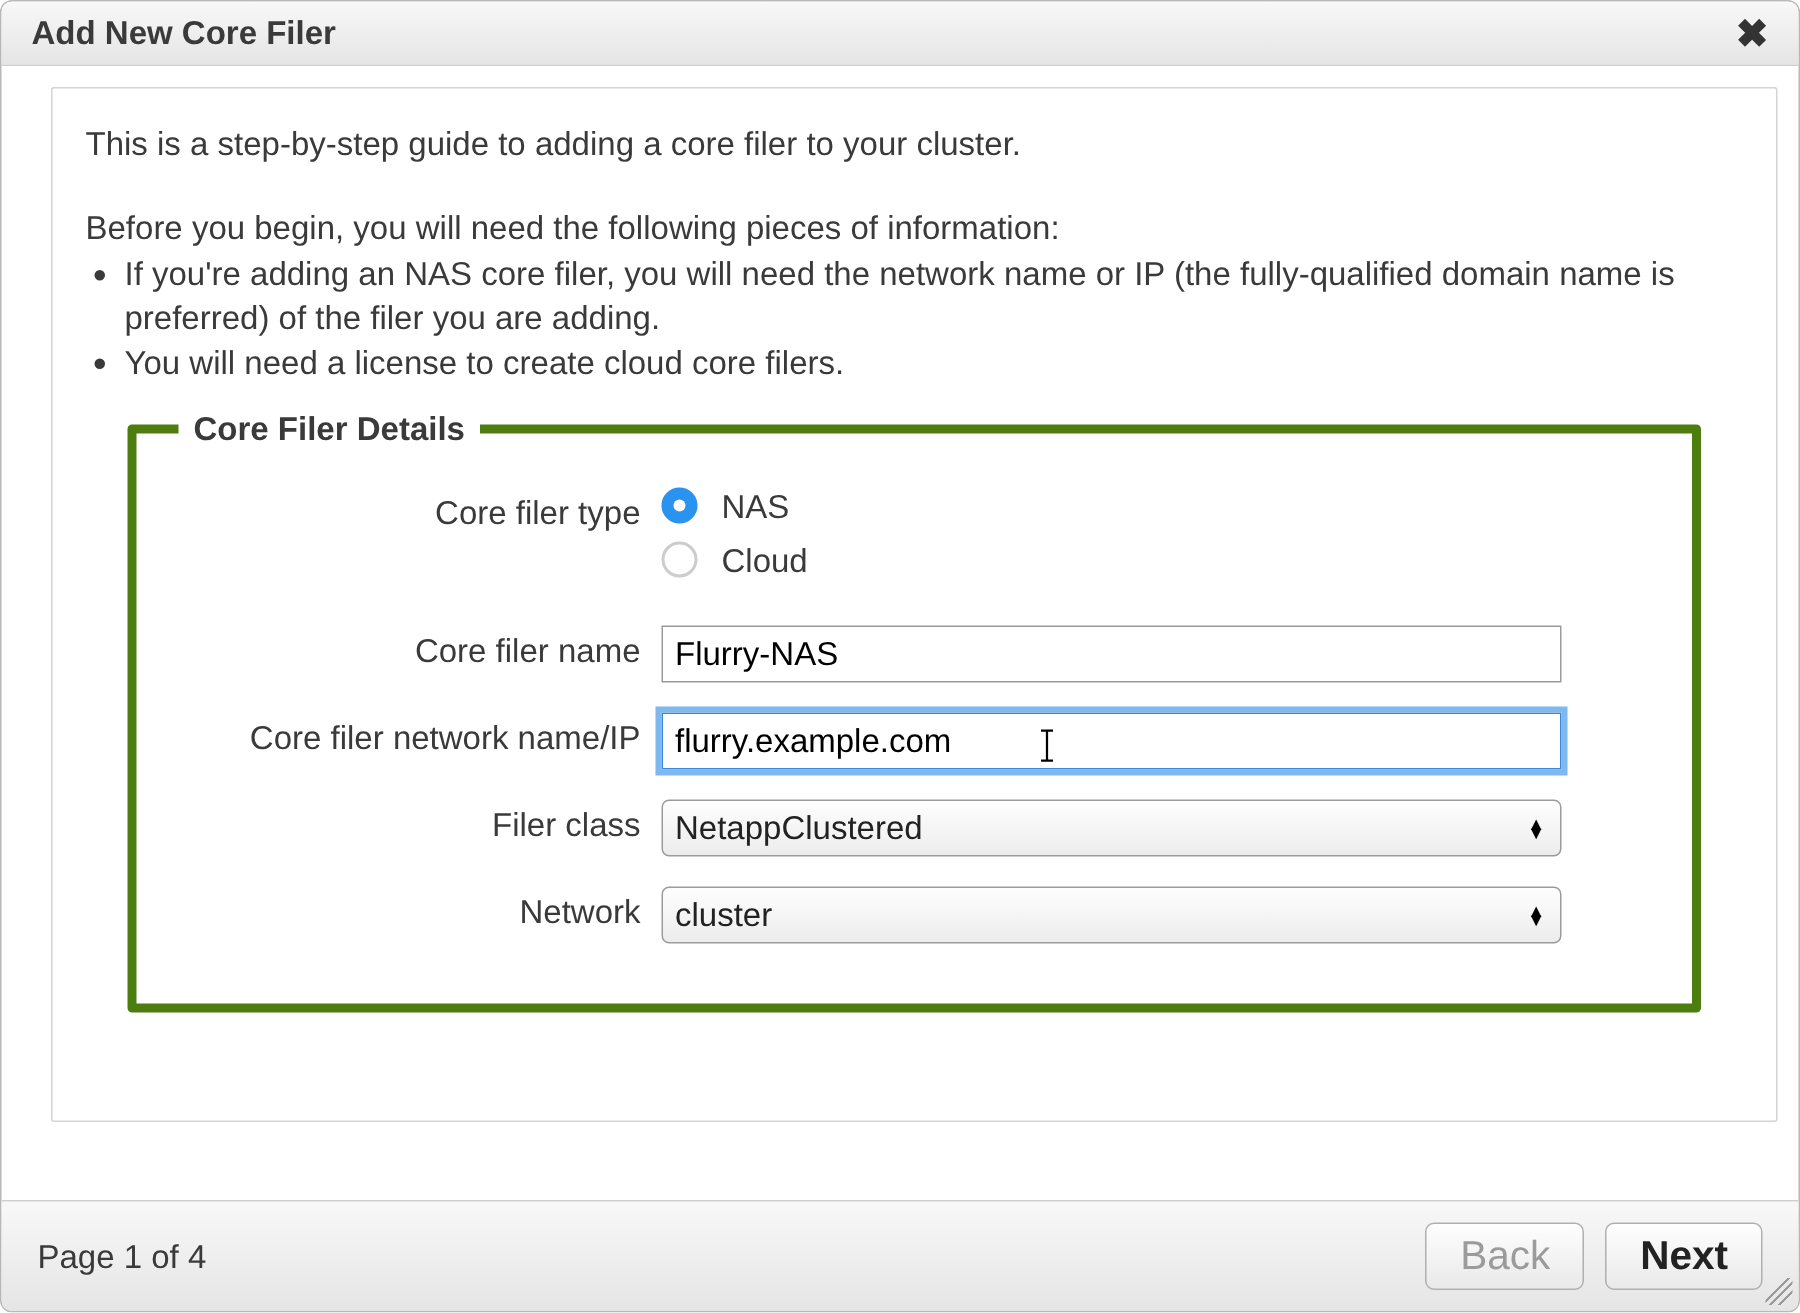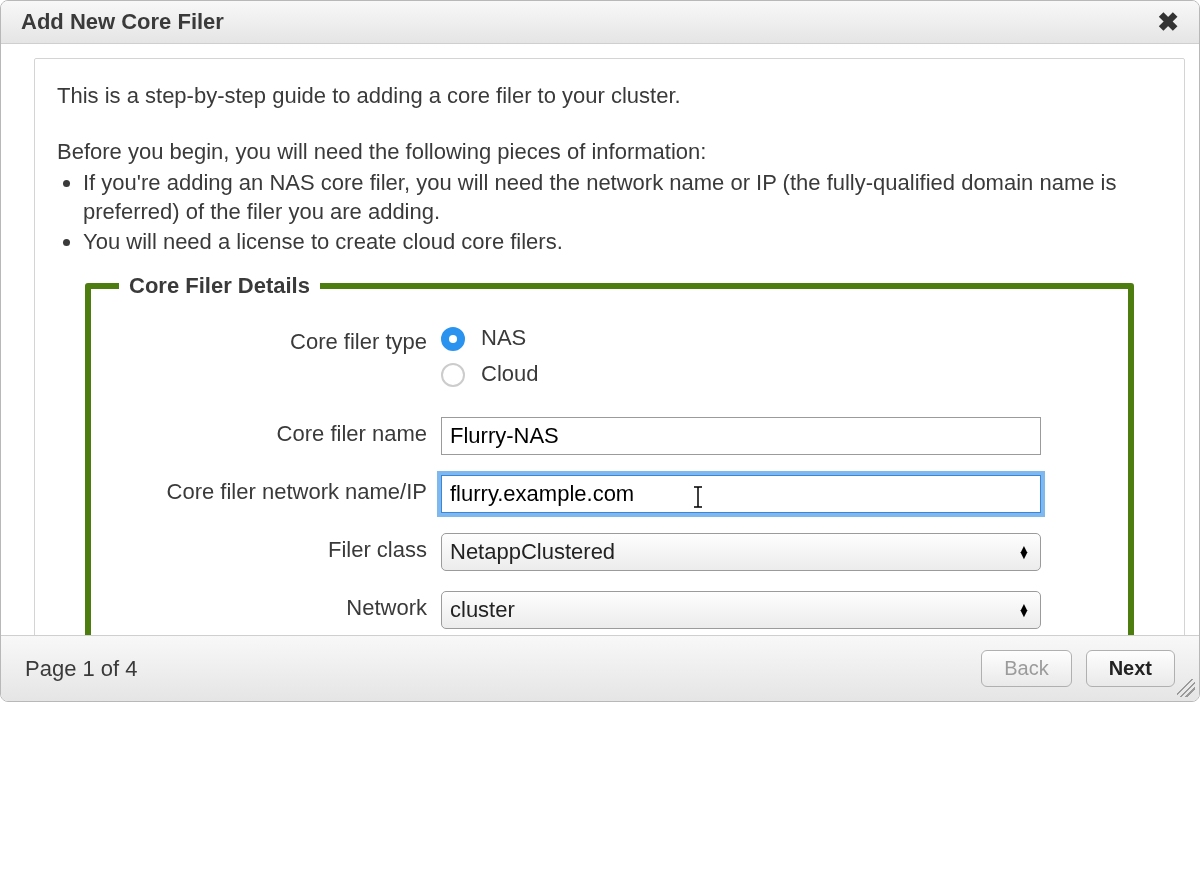--- a/index.html
+++ b/index.html
@@ -1,20 +1,20 @@
 <!DOCTYPE html>
 <html><head>
 <meta charset="utf-8">
 <style>
   * { box-sizing: border-box; margin: 0; padding: 0; }
   html, body { width: 1200px; height: 875px; font-family: "Lucida Grande", "Segoe UI", Arial, sans-serif; }
   body { background: #fff; }
 
   .dialog {
-    width: 1200px; height: 702px;
+    width: 1200px; height: 875px;
     border: 1px solid #b8b8b8;
     border-radius: 8px;
     overflow: hidden;
     position: relative;
     background: #fff;
   }
 
   .titlebar {
     background: linear-gradient(to bottom, #f8f8f8, #e5e5e5);
     border-bottom: 1px solid #cfcfcf;
@@ -82,21 +82,21 @@
     color: #3a3a3a;
     padding-right: 14px;
     padding-top: 4px;
   }
   .form-input-col {
     flex: 1;
   }
 
   .radio-row {
     display: flex;
-    align-items: flex-end;
+    align-items: flex-start;
     margin-bottom: 10px;
   }
   .radio {
     width: 24px; height: 24px;
     border: 2px solid #ccc;
     border-radius: 50%;
     margin-right: 16px;
     display: inline-flex;
     align-items: center;
     justify-content: center;
@@ -157,21 +157,21 @@
     background: linear-gradient(to bottom, #f8f8f8, #e5e5e5);
     border-top: 1px solid #cfcfcf;
     padding: 14px 24px;
     display: flex;
     justify-content: space-between;
     align-items: center;
   }
   .page-indicator { font-size: 22px; color: #3a3a3a; }
   .footer-buttons { display: flex; gap: 14px; }
   .btn {
-    font-size: 20px;
+    font-size: 27px;
     padding: 6px 22px;
     border: 1px solid #b0b0b0;
     border-radius: 6px;
     background: linear-gradient(to bottom, #fefefe, #e9e9e9);
     cursor: pointer;
   }
   .btn.disabled { color: #9b9b9b; cursor: default; }
   .btn.primary { color: #222; font-weight: bold; }
 
   .resize-grip {

